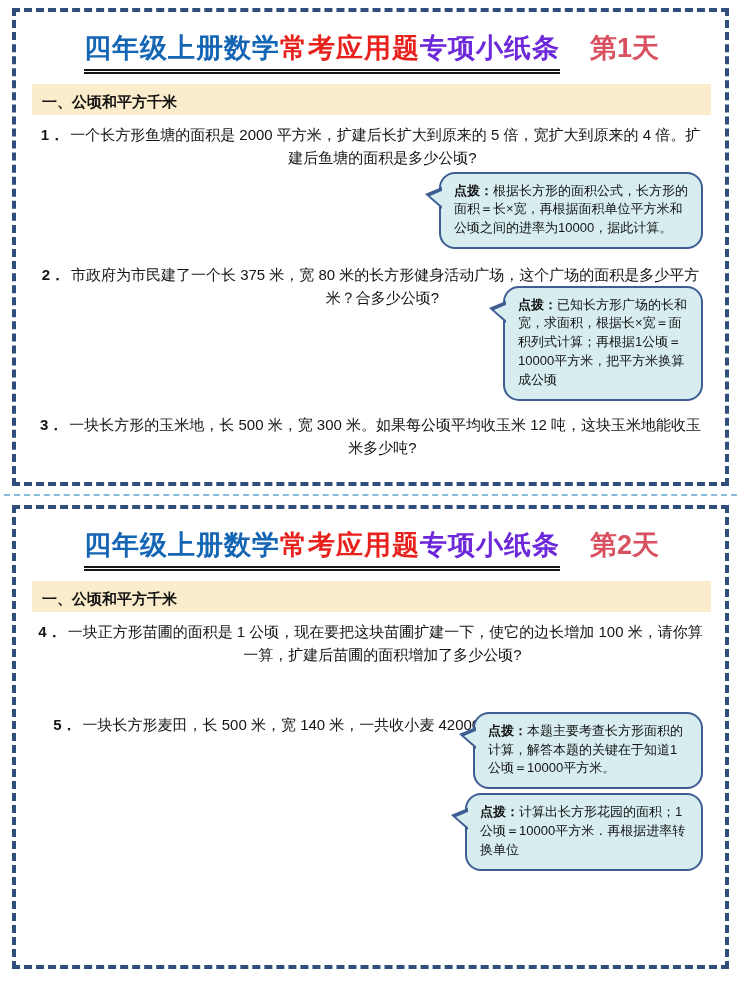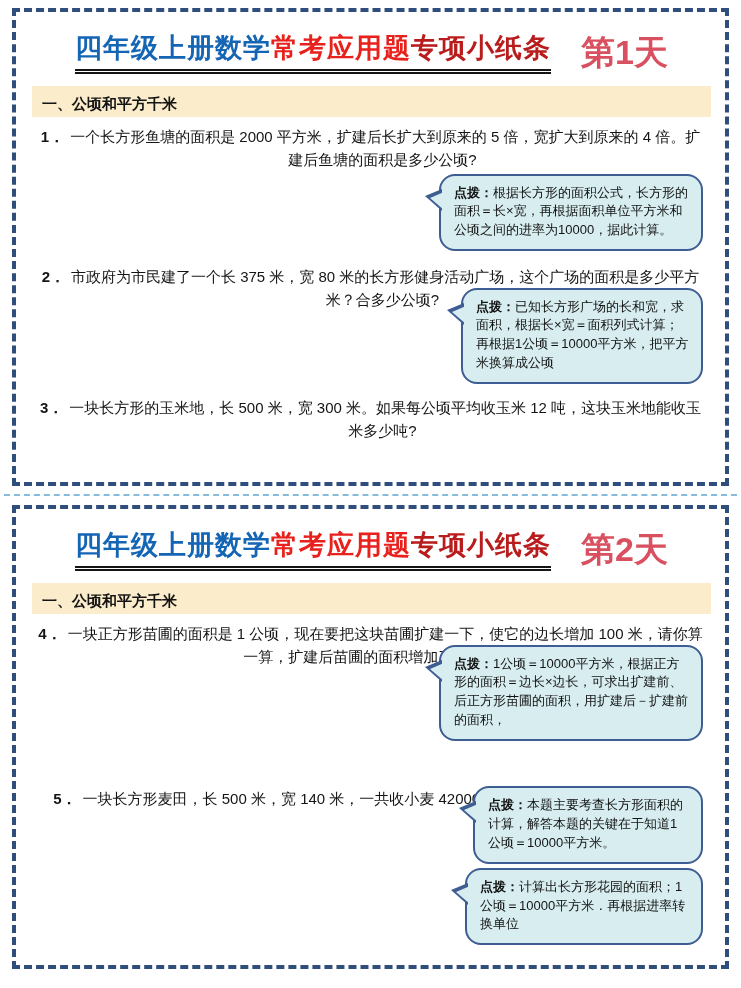--- a/index.html
+++ b/index.html
@@ -29,24 +29,24 @@
   .title-main {
     display:inline-block;
     font-size:27px;
     font-weight:bold;
     letter-spacing:1px;
     border-bottom:5px double #151515;
     padding-bottom:3px;
   }
   .t-blue { color:#1465b4;text-align:center; }
   .t-red  { color:#e8211d; }
-  .t-black{ color:#b91c1c; }
+  .t-black{ color:#6d28d9; }
   .title-day {
     display:inline-block;
-    font-size:34px;
+    font-size:27px;
     font-weight:bold;
     color:#d95160;
     margin-left:30px;
     vertical-align:top;
   }
 
   .section-bar {
     background:#fbeccb;
     color:#141414;
     font-size:15px;
@@ -118,21 +118,21 @@
 
   <div class="bubble-row">
     <div class="bubble" style="width:264px; margin-top:2px;">
       <span class="hint-label">点拨：</span><span>根据长方形的面积公式，长方形的面积＝长×宽，再根据面积单位平方米和公顷之间的进率为10000，据此计算。</span>
     </div>
   </div>
 
   <p class="problem" style="margin-top:14px;"><span class="p-num">2．</span><span>市政府为市民建了一个长 375 米，宽 80 米的长方形健身活动广场，这个广场的面积是多少平方米？合多少公顷?</span></p>
 
   <div class="bubble-row">
-    <div class="bubble" style="width:242px; margin-top:-24px;">
+    <div class="bubble" style="width:200px; margin-top:-24px;">
       <span class="hint-label">点拨：</span><span>已知长方形广场的长和宽，求面积，根据长×宽＝面积列式计算；再根据1公顷＝10000平方米，把平方米换算成公顷</span>
     </div>
   </div>
 
   <p class="problem" style="margin-top:12px;"><span class="p-num">3．</span><span>一块长方形的玉米地，长 500 米，宽 300 米。如果每公顷平均收玉米 12 吨，这块玉米地能收玉米多少吨?</span></p>
 
 
 </div>
 
 <div class="panel-divider"></div>
@@ -140,25 +140,20 @@
 <div class="panel panel-2">
 
   <div class="title-row">
     <span class="title-main"><span class="t-blue">四年级上册数学</span><span class="t-red">常考应用题</span><span class="t-black">专项小纸条</span></span><span class="title-day">第2天</span>
   </div>
 
   <div class="section-bar">一、公顷和平方千米</div>
 
   <p class="problem"><span class="p-num">4．</span><span>一块正方形苗圃的面积是 1 公顷，现在要把这块苗圃扩建一下，使它的边长增加 100 米，请你算一算，扩建后苗圃的面积增加了多少公顷?</span></p>
 
-  <div class="bubble-row">
-    <div class="bubble" style="width:264px; margin-top:-24px;">
-      <span class="hint-label">点拨：</span><span>1公顷＝10000平方米，根据正方形的面积＝边长×边长，可求出扩建前、后正方形苗圃的面积，用扩建后－扩建前的面积，</span>
-    </div>
-  </div>
 
   <p class="problem" style="margin-top:46px;"><span class="p-num">5．</span><span>一块长方形麦田，长 500 米，宽 140 米，一共收小麦 42000 千克。每公顷收小麦多少千克?</span></p>
 
   <div class="bubble-row">
     <div class="bubble" style="width:230px; margin-top:-24px;">
       <span class="hint-label">点拨：</span><span>本题主要考查长方形面积的计算，解答本题的关键在于知道1公顷＝10000平方米。</span>
     </div>
   </div>
 
 

